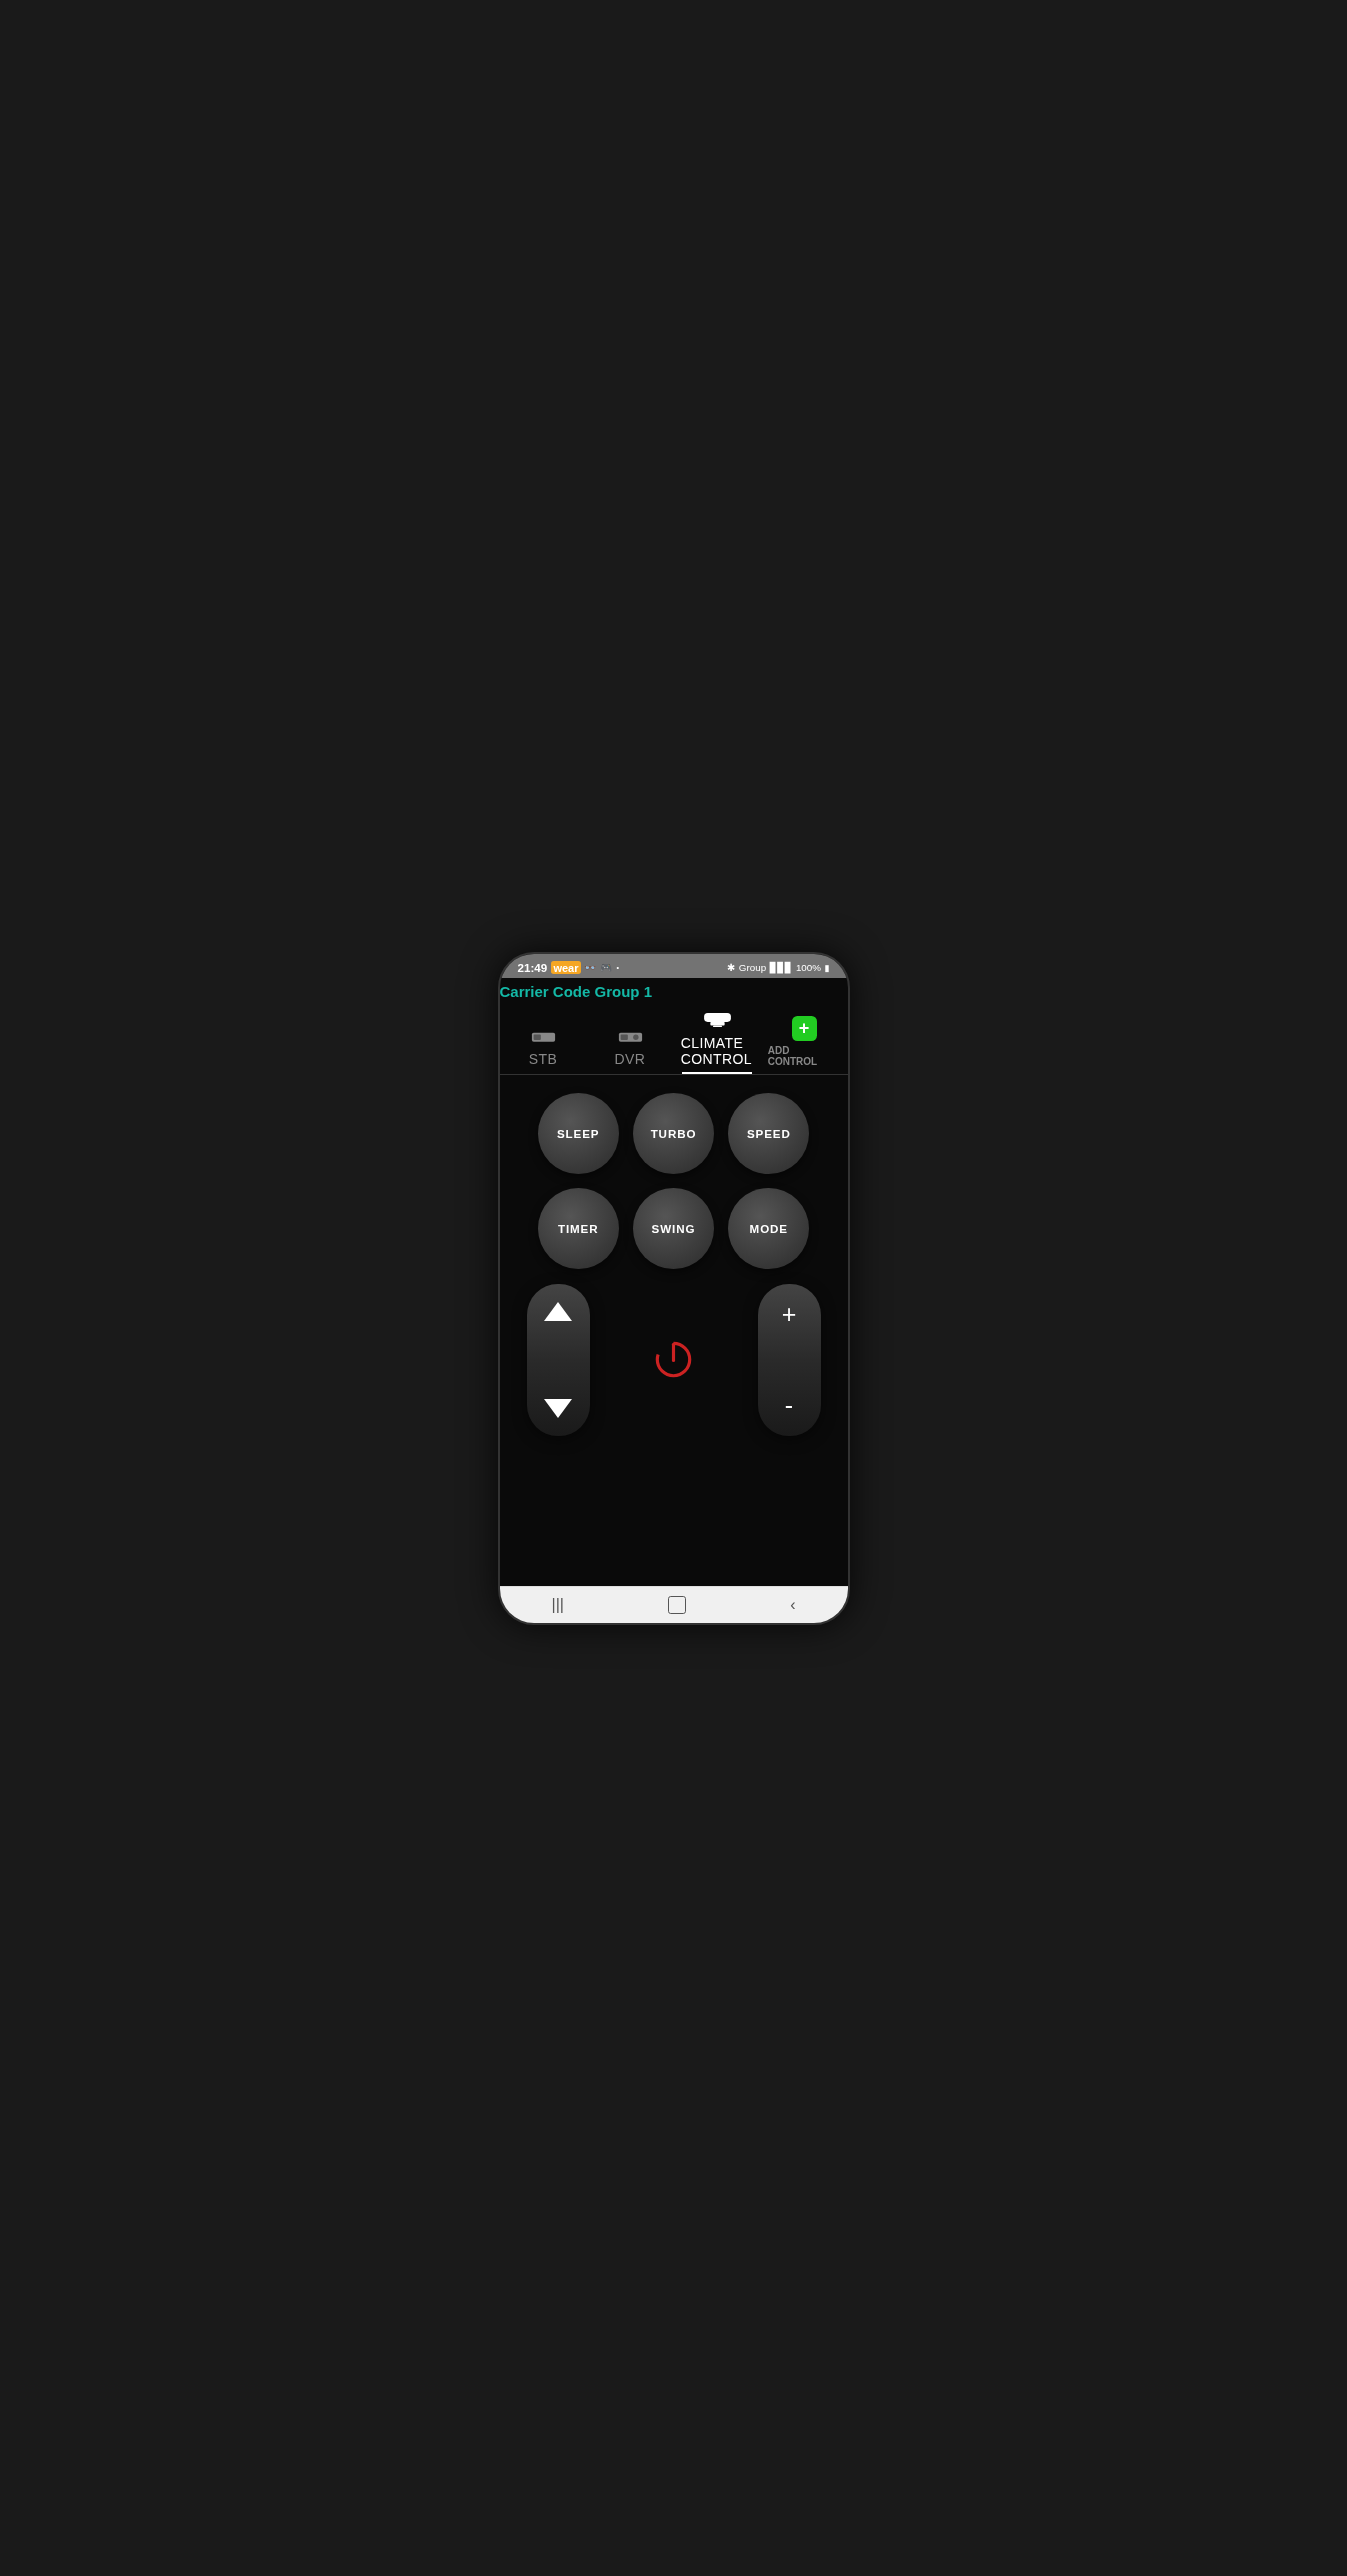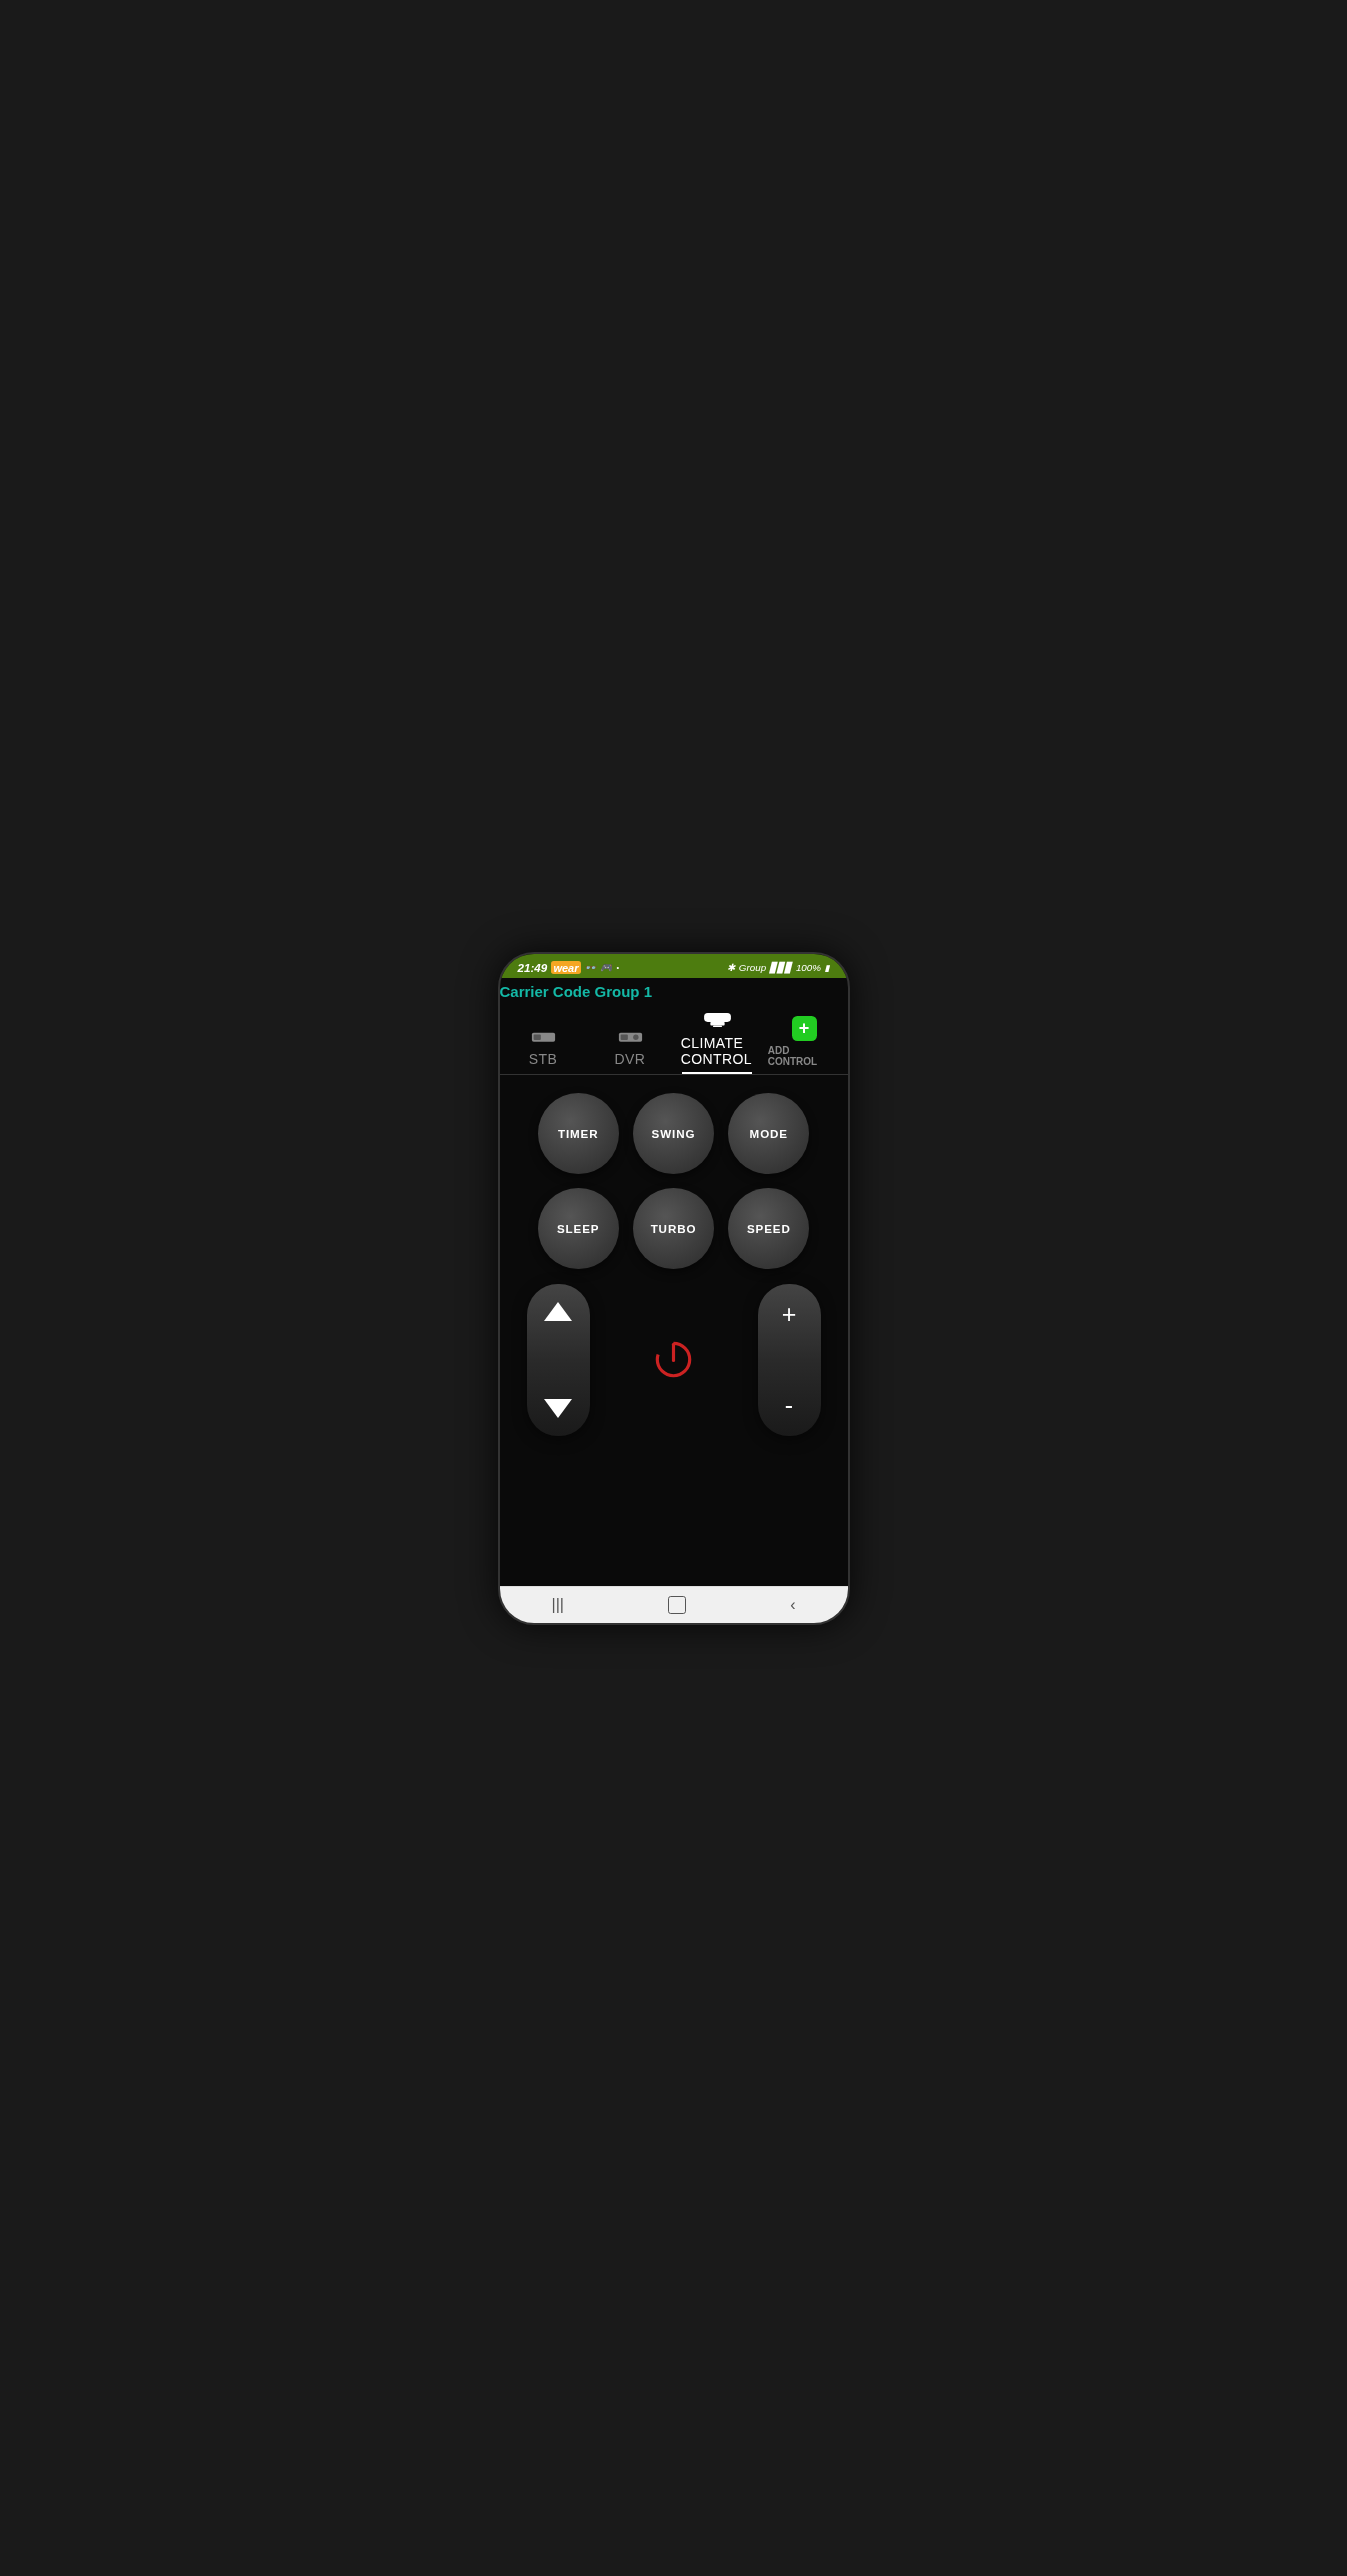--- a/index.html
+++ b/index.html
@@ -21,27 +21,26 @@
       border: 2.7px solid #333;
       overflow: hidden;
       display: flex;
       flex-direction: column;
       position: relative;
       box-shadow: 0 0 36px rgba(0,0,0,0.8);
     }
 
     
     .status-bar {
-      background: #4d7c0f;
+      background: #737373;
       display: flex;
       justify-content: space-between;
       align-items: center;
       padding: 7.2px 18px 3.6px;
       flex-shrink: 0;
-      font-style: italic;
     }
 
     .status-time {
       color: white;
       font-size: 11.6px;
       font-weight: bold;
     }
 
     .status-icons {
       display: flex;
@@ -391,29 +390,29 @@
     <div class="tab-item">
       <div class="add-control-icon">+</div>
       <span class="add-tab-label">ADD CONTROL</span>
     </div>
 
   </div>
 
   <div class="remote-content">
 
     <div class="button-row">
+      <button class="round-btn">SLEEP</button>
+      <button class="round-btn">TURBO</button>
+      <button class="round-btn">SPEED</button>
+    </div>
+
+    <div class="button-row">
       <button class="round-btn">TIMER</button>
       <button class="round-btn">SWING</button>
       <button class="round-btn">MODE</button>
-    </div>
-
-    <div class="button-row">
-      <button class="round-btn">SLEEP</button>
-      <button class="round-btn">TURBO</button>
-      <button class="round-btn">SPEED</button>
     </div>
 
     <div class="center-section">
 
       <button class="up-down-btn">
         <div class="triangle-up"></div>
         <div class="triangle-down"></div>
       </button>
 
       <button class="power-btn">

